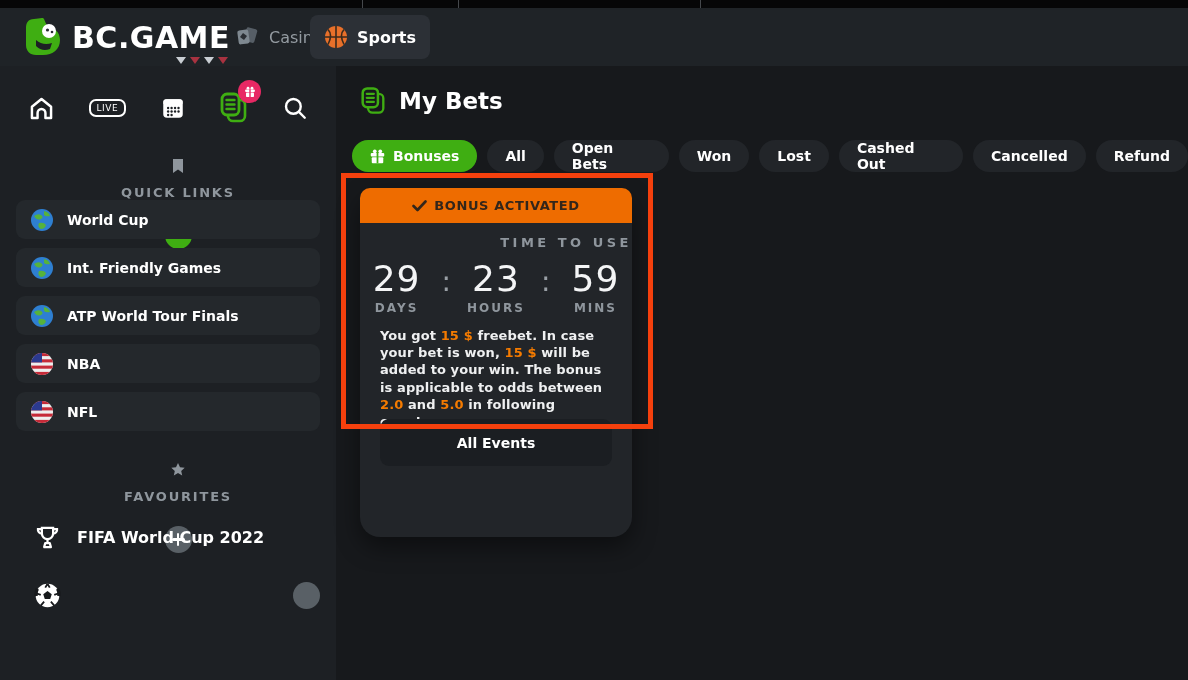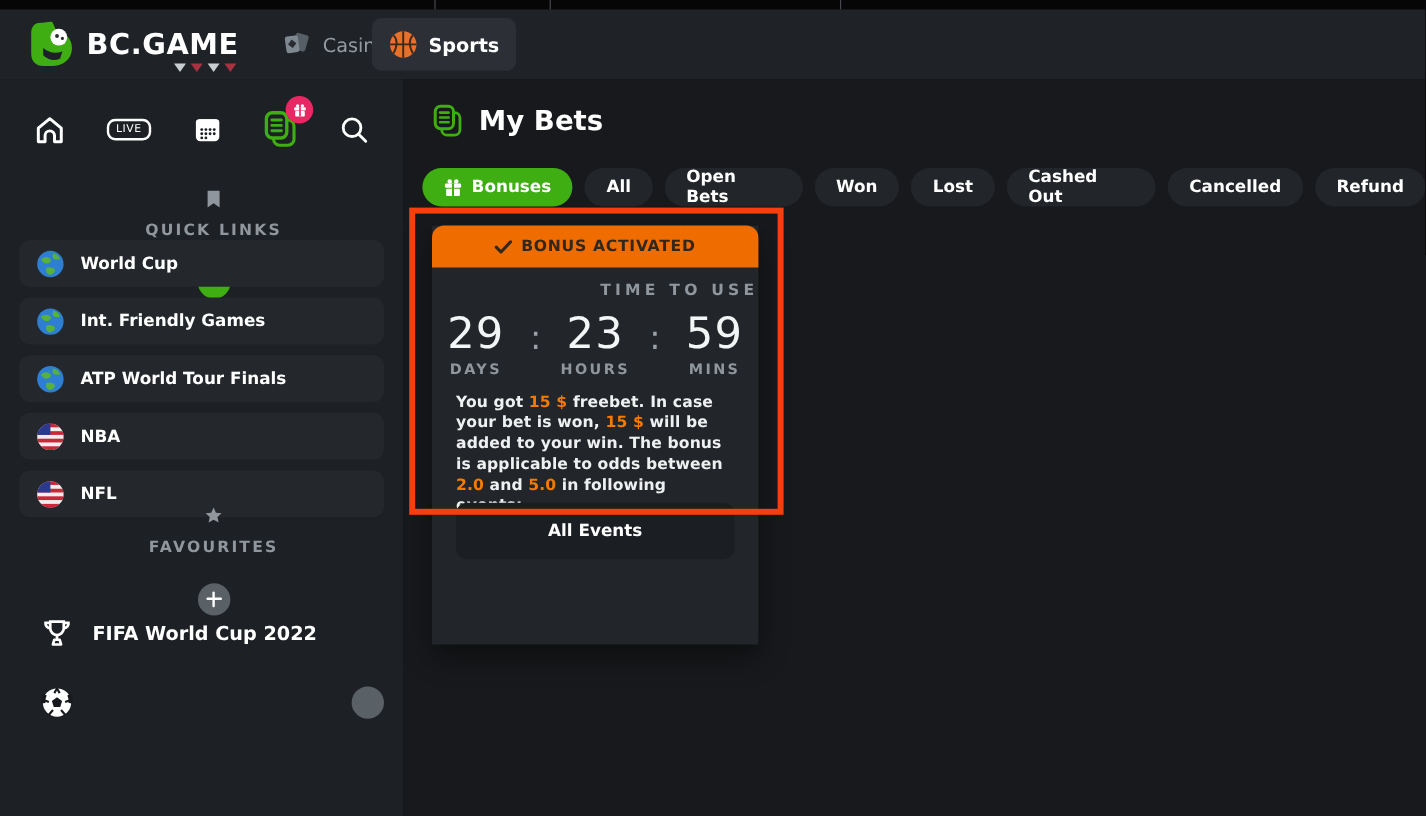--- a/index.html
+++ b/index.html
@@ -9,41 +9,41 @@
     background:#17191c; font-family:"DejaVu Sans","Liberation Sans",sans-serif;
     color:#fff;
   }
   
   .top-strip { position:absolute; left:0; top:0; width:100%; height:8px; background:#060607; }
   .top-strip .tick { position:absolute; top:0; width:1px; height:8px; background:#45484c; }
 
   
   .navbar { position:absolute; left:0; top:8px; width:100%; height:58px; background:#1f2327; }
   .logo { position:absolute; left:22px; top:8px; display:flex; align-items:center; gap:8px; }
-  .logo-text { font-size:24px; font-weight:700; letter-spacing:0.5px; color:#fff; position:relative; }
+  .logo-text { font-size:30px; font-weight:700; letter-spacing:0.5px; color:#fff; position:relative; }
   .bunting { position:absolute; right:2px; bottom:-9px; display:flex; gap:4px; }
   .bunting i { width:0; height:0; border-left:5px solid transparent; border-right:5px solid transparent; }
   .bunting i.w { border-top:7px solid #c9ced3; }
   .bunting i.r { border-top:7px solid #a83240; }
   .nav-tab { position:absolute; top:12px; height:34px; display:flex; align-items:center; gap:9px;
              padding:0 14px; border-radius:8px; cursor:pointer; }
   .tab-casino { left:220px; color:#949ba1; font-size:16px; }
   .tab-sports { left:310px; background:#2c3036; color:#fff; font-size:16px; font-weight:700; top:7px; height:44px;}
 
   
   .sidebar { position:absolute; left:0; top:66px; width:336px; height:614px; background:#1d2024; }
   .icon-row { display:flex; align-items:center; justify-content:space-between; padding:0 28px; margin-top:22px; height:40px; }
   .icon-btn { position:relative; display:flex; align-items:center; justify-content:center; cursor:pointer; }
   .live-pill { border:2.5px solid #fff; border-radius:7px; padding:2px 6px; font-size:9px; font-weight:400; letter-spacing:0.5px; color:#fff; }
   .badge { position:absolute; top:-12px; right:-13px; width:23px; height:23px; border-radius:50%;
            background:#e82864; display:flex; align-items:center; justify-content:center; }
   .section-header { display:flex; align-items:center; gap:11px; padding:0 16px 0 36px;
                     color:#8f969d; font-size:13px; font-weight:700; letter-spacing:1.8px;flex-direction:column; }
   .sh-quick { margin-top:30px; height:30px; }
-  .sh-fav   { margin-top:21px; height:30px;justify-content:center; }
+  .sh-fav   { margin-top:31px; height:30px; }
   .sh-all   { margin-top:20px; height:30px; }
   .spacer { flex:1; }
   .circle-btn { width:27px; height:27px; border-radius:50%; display:flex; align-items:center;
                 justify-content:center; cursor:pointer; flex-shrink:0; }
   .circle-green { background:#3fae12; }
   .circle-gray  { background:#596066; }
   .circle-btn .bar { width:13px; height:2.6px; background:#fff; border-radius:2px; }
   .circle-btn .plus { position:relative; width:13px; height:13px; }
   .circle-btn .plus::before,.circle-btn .plus::after { content:""; position:absolute; background:#fff; border-radius:2px; }
   .circle-btn .plus::before { left:0; top:5.2px; width:13px; height:2.6px; }
@@ -63,21 +63,21 @@
   .main { position:absolute; left:336px; top:66px; width:852px; height:614px; background:#17191c; }
   .title-row { display:flex; align-items:center; gap:13px; margin:20px 0 0 24px; }
   .title-row h1 { font-size:23px; font-weight:700; color:#fff; }
   .pill-row { display:flex; align-items:center; gap:10px; margin:24px 0 0 16px; }
   .pill { height:32px; border-radius:16px; background:#222529; color:#fff; font-size:14px;
           font-weight:700; display:flex; align-items:center; gap:8px; padding:0 18px; cursor:pointer; }
   .pill.active { background:#3fae12; }
 
   
   .bonus-card { position:absolute; left:24px; top:122px; width:272px; height:349px;
-                background:#222529; border-radius:1px; box-shadow:0 10px 24px rgba(0,0,0,0.45); }
+                background:#222529; border-radius:20px; box-shadow:0 10px 24px rgba(0,0,0,0.45); }
   .bonus-banner { height:35px; background:#ee6c00; border-radius:10px 10px 0 0; display:flex;
                   align-items:center; justify-content:center; gap:7px;
                   color:#33261a; font-size:13px; font-weight:700; letter-spacing:0.6px; }
   .ttu { margin-top:12px; text-align:right; color:#8f969d; font-size:13px; font-weight:700; letter-spacing:3.5px; }
   .countdown { display:flex; justify-content:center; align-items:flex-start; gap:16px; margin-top:10px; }
   .cd-col { text-align:center; min-width:58px; }
   .cd-num { font-size:36px; font-weight:400; color:#f4f5f6; letter-spacing:1px; line-height:1.05; }
   .cd-lbl { margin-top:3px; font-size:12px; font-weight:600; color:#8f969d; letter-spacing:2px; }
   .cd-sep { font-size:28px; color:#9aa0a6; line-height:1.3; margin-top:4px; }
   .bonus-desc { margin:12px 20px 0 20px; font-size:13px; font-weight:600; line-height:1.33;

